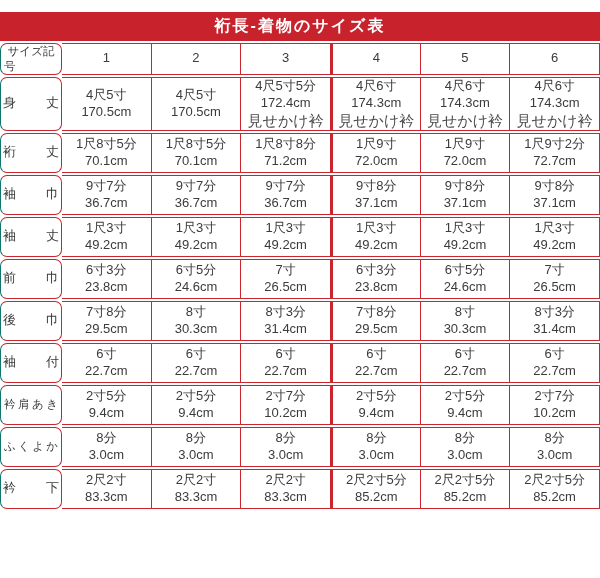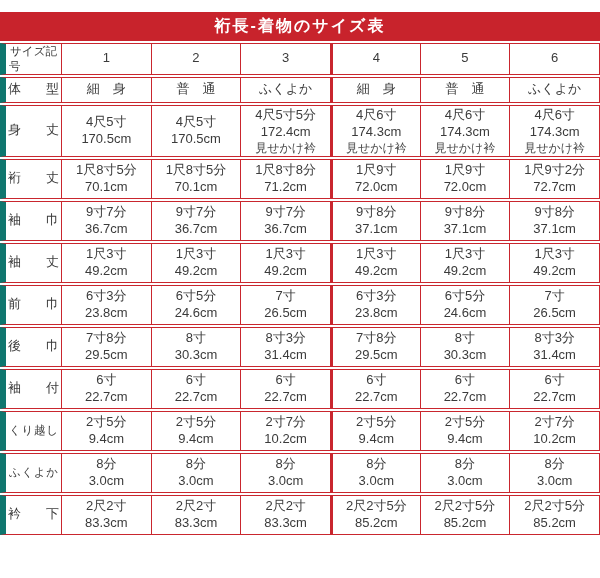--- a/index.html
+++ b/index.html
@@ -41,41 +41,42 @@
     border-right: 1px solid #c9262e;
     text-align: center;
     vertical-align: middle;
     color: #3b3b3b;
     font-size: 13px;
     line-height: 1.3;
     padding: 0 2px;
     background: #ffffff;
   }
   table.size-table td:first-child {
-    border-left: 6px solid #0f766e;
+    border-left: 1px solid #0f766e;
+    border-radius: 7px;
   }
   table.size-table td.group-start {
     border-left: 2px solid #c9262e;
   }
   tr.single td { height: 26px; }
   tr.double td { height: 40px; }
   tr.tall   td { height: 52px; }
   td.label-cell {
     font-size: 13px;
     padding: 0 8px;
     text-align: justify;
     text-align-last: justify;
   }
   td.label-cell.tight {
     font-size: 11.5px;
     padding: 0 3px;
   }
   .line { display: block; }
   .line.small {
-    font-size: 12px;
+    font-size: 15px;
     line-height: 1.2;
     color: #4a4a4a;
   }
   tr.single .line { display: inline; }
 </style>
 </head>
 <body>
 
 <div class="page">
   <div class="title-bar">裄長-着物のサイズ表</div>
@@ -92,29 +93,20 @@
     <tbody>
         <tr class="single">
           <td class="label-cell tight">サイズ記号</td>
           <td><span class="line">1</span></td>
           <td><span class="line">2</span></td>
           <td><span class="line">3</span></td>
           <td class="group-start"><span class="line">4</span></td>
           <td><span class="line">5</span></td>
           <td><span class="line">6</span></td>
         </tr>
-        <tr class="single">
-          <td class="label-cell">体型</td>
-          <td><span class="line">細　身</span></td>
-          <td><span class="line">普　通</span></td>
-          <td><span class="line">ふくよか</span></td>
-          <td class="group-start"><span class="line">細　身</span></td>
-          <td><span class="line">普　通</span></td>
-          <td><span class="line">ふくよか</span></td>
-        </tr>
         <tr class="tall">
           <td class="label-cell">身丈</td>
           <td>
             <span class="line">4尺5寸</span>
             <span class="line">170.5cm</span>
           </td>
           <td>
             <span class="line">4尺5寸</span>
             <span class="line">170.5cm</span>
           </td>
@@ -295,21 +287,21 @@
           <td>
             <span class="line">6寸</span>
             <span class="line">22.7cm</span>
           </td>
           <td>
             <span class="line">6寸</span>
             <span class="line">22.7cm</span>
           </td>
         </tr>
         <tr class="double">
-          <td class="label-cell tight">くり越し</td>
+          <td class="label-cell tight">衿肩あき</td>
           <td>
             <span class="line">2寸5分</span>
             <span class="line">9.4cm</span>
           </td>
           <td>
             <span class="line">2寸5分</span>
             <span class="line">9.4cm</span>
           </td>
           <td>
             <span class="line">2寸7分</span>

